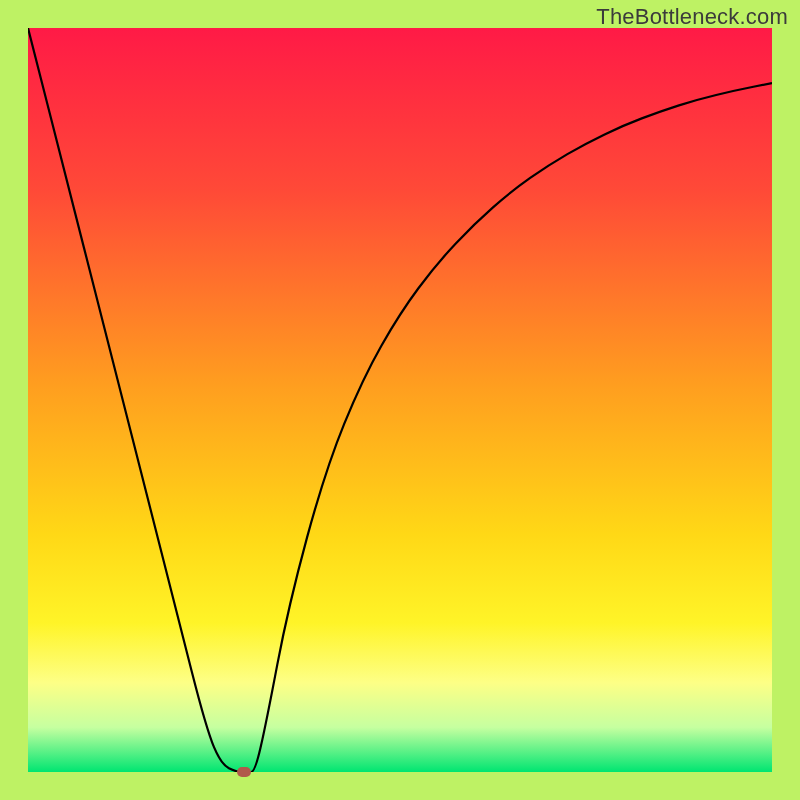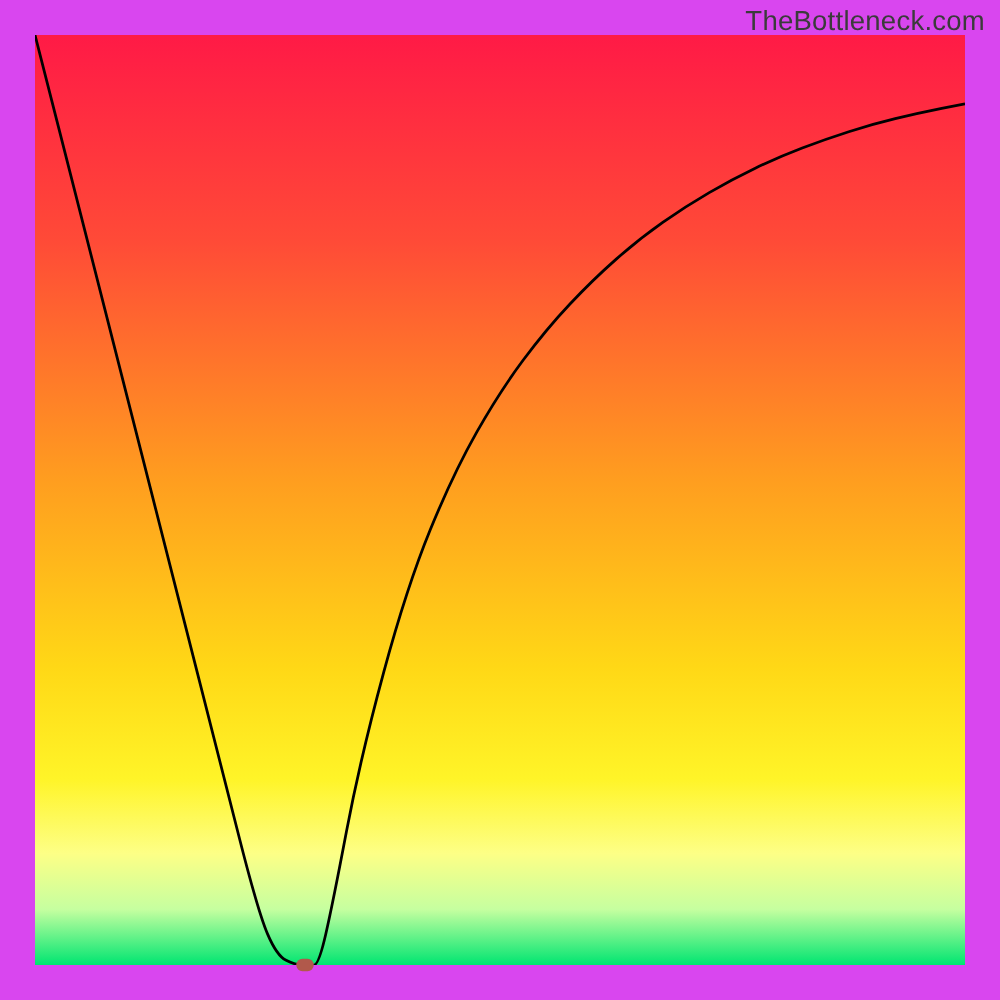--- a/index.html
+++ b/index.html
@@ -10,21 +10,21 @@
     background: #000;
     font-family: Arial, Helvetica, sans-serif;
     overflow: hidden;
   }
   .frame {
     position: absolute;
     left: 0;
     top: 0;
     width: 800px;
     height: 800px;
-    background: #d946ef;
+    background: #bef264;
   }
   .plot {
     position: absolute;
     left: 28px;
     top: 28px;
     width: 744px;
     height: 744px;
     
   }
   .watermark {

